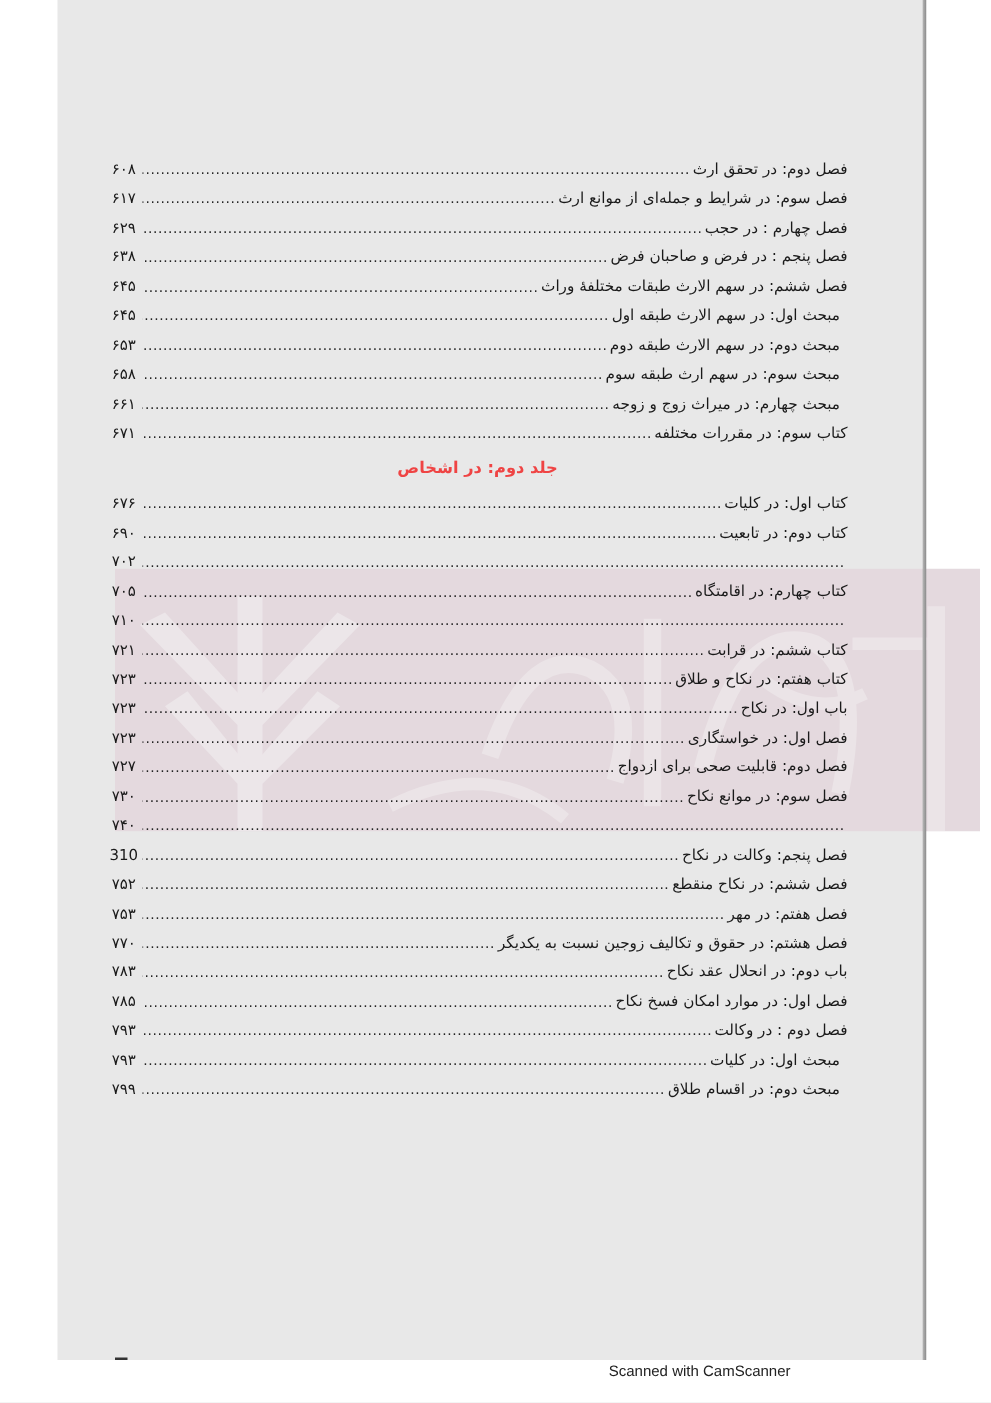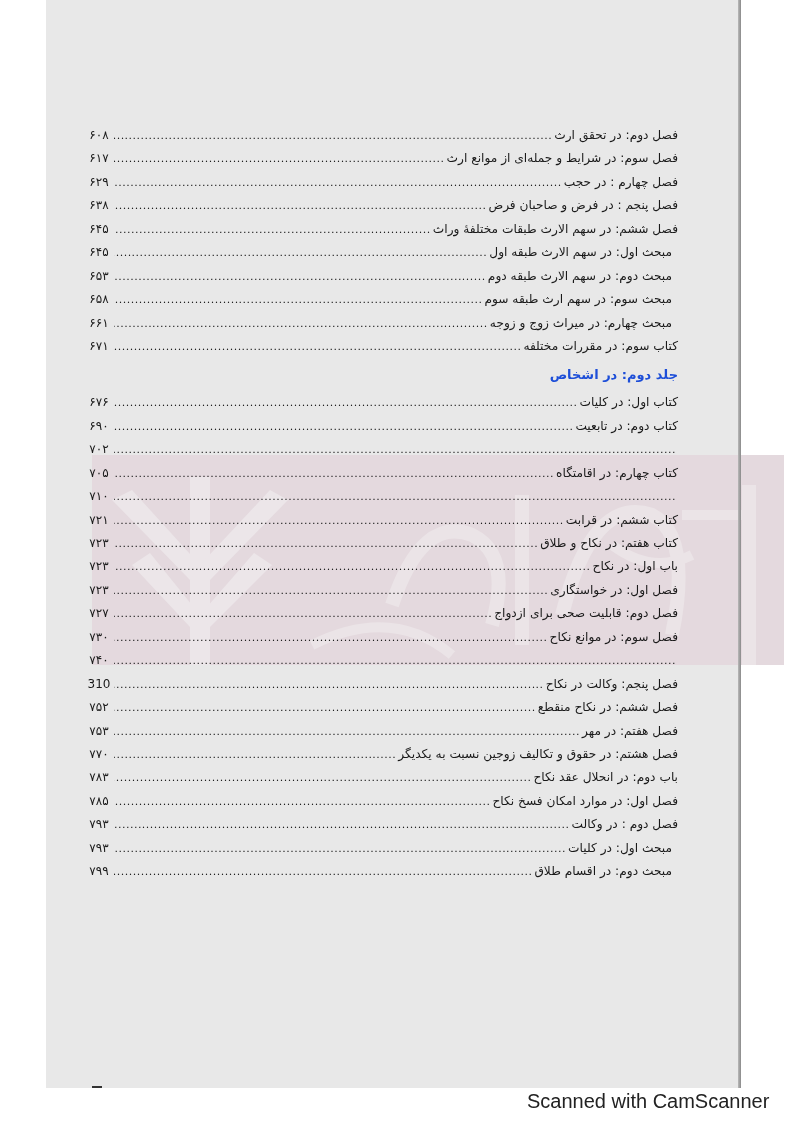--- a/index.html
+++ b/index.html
@@ -35,26 +35,26 @@
   .row .title { flex:0 0 auto; }
   .row .leader {
     flex:1 1 auto; overflow:hidden; margin:0 2px; color:#222;
     letter-spacing:0.5px; font-size:11px;
   }
   .row .leader::before {
     content:"................................................................................................................................................................................................................";
   }
   .row .page-num { flex:0 0 auto; font-size:12px; min-width:26px; text-align:center; direction:ltr; }
   .section-heading {
-    text-align:right; font-weight:bold; font-size:13px; color:#1d4ed8;
+    text-align:center; font-weight:bold; font-size:13px; color:#ef4444;
     height:33px; line-height:33px;
   }
   .footer {
-    position:absolute; left:527px; top:1090px; font-family:"Liberation Sans", sans-serif;
-    font-size:20px; color:#222;
+    position:absolute; left:487px; top:1090px; font-family:"Liberation Sans", sans-serif;
+    font-size:12px; color:#222;
   }
 </style>
 </head>
 <body>
 
 <div class="page">
   <div class="watermark">
     <svg width="692" height="210" viewBox="0 0 692 210">
 
       <rect x="98" y="22" width="20" height="188" fill="#ece6e9"></rect>

